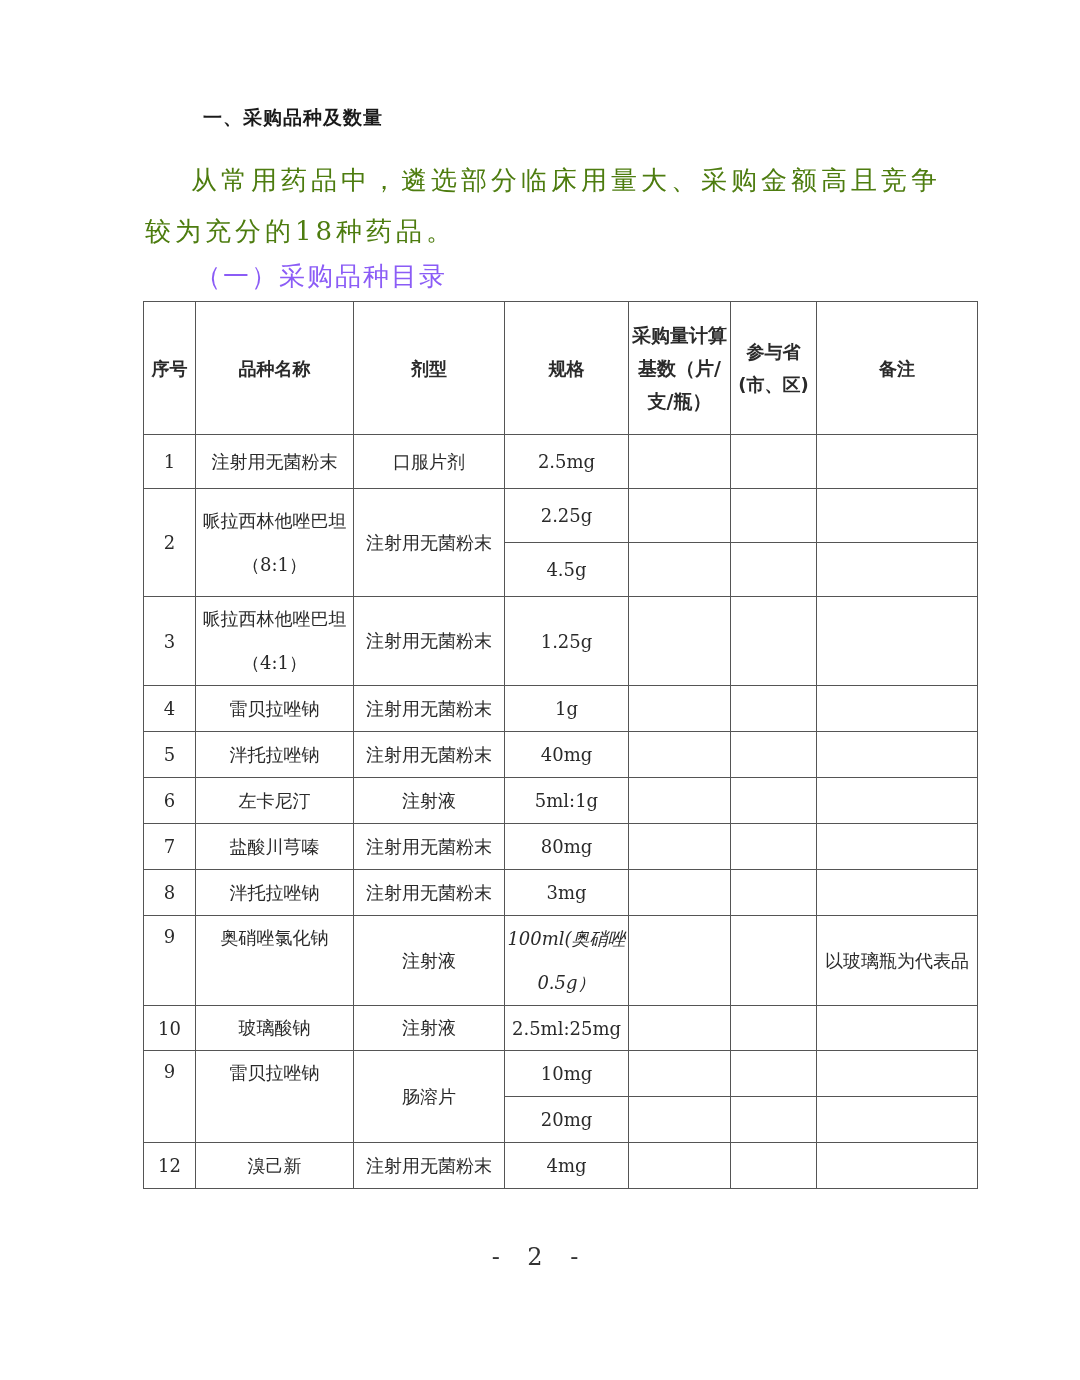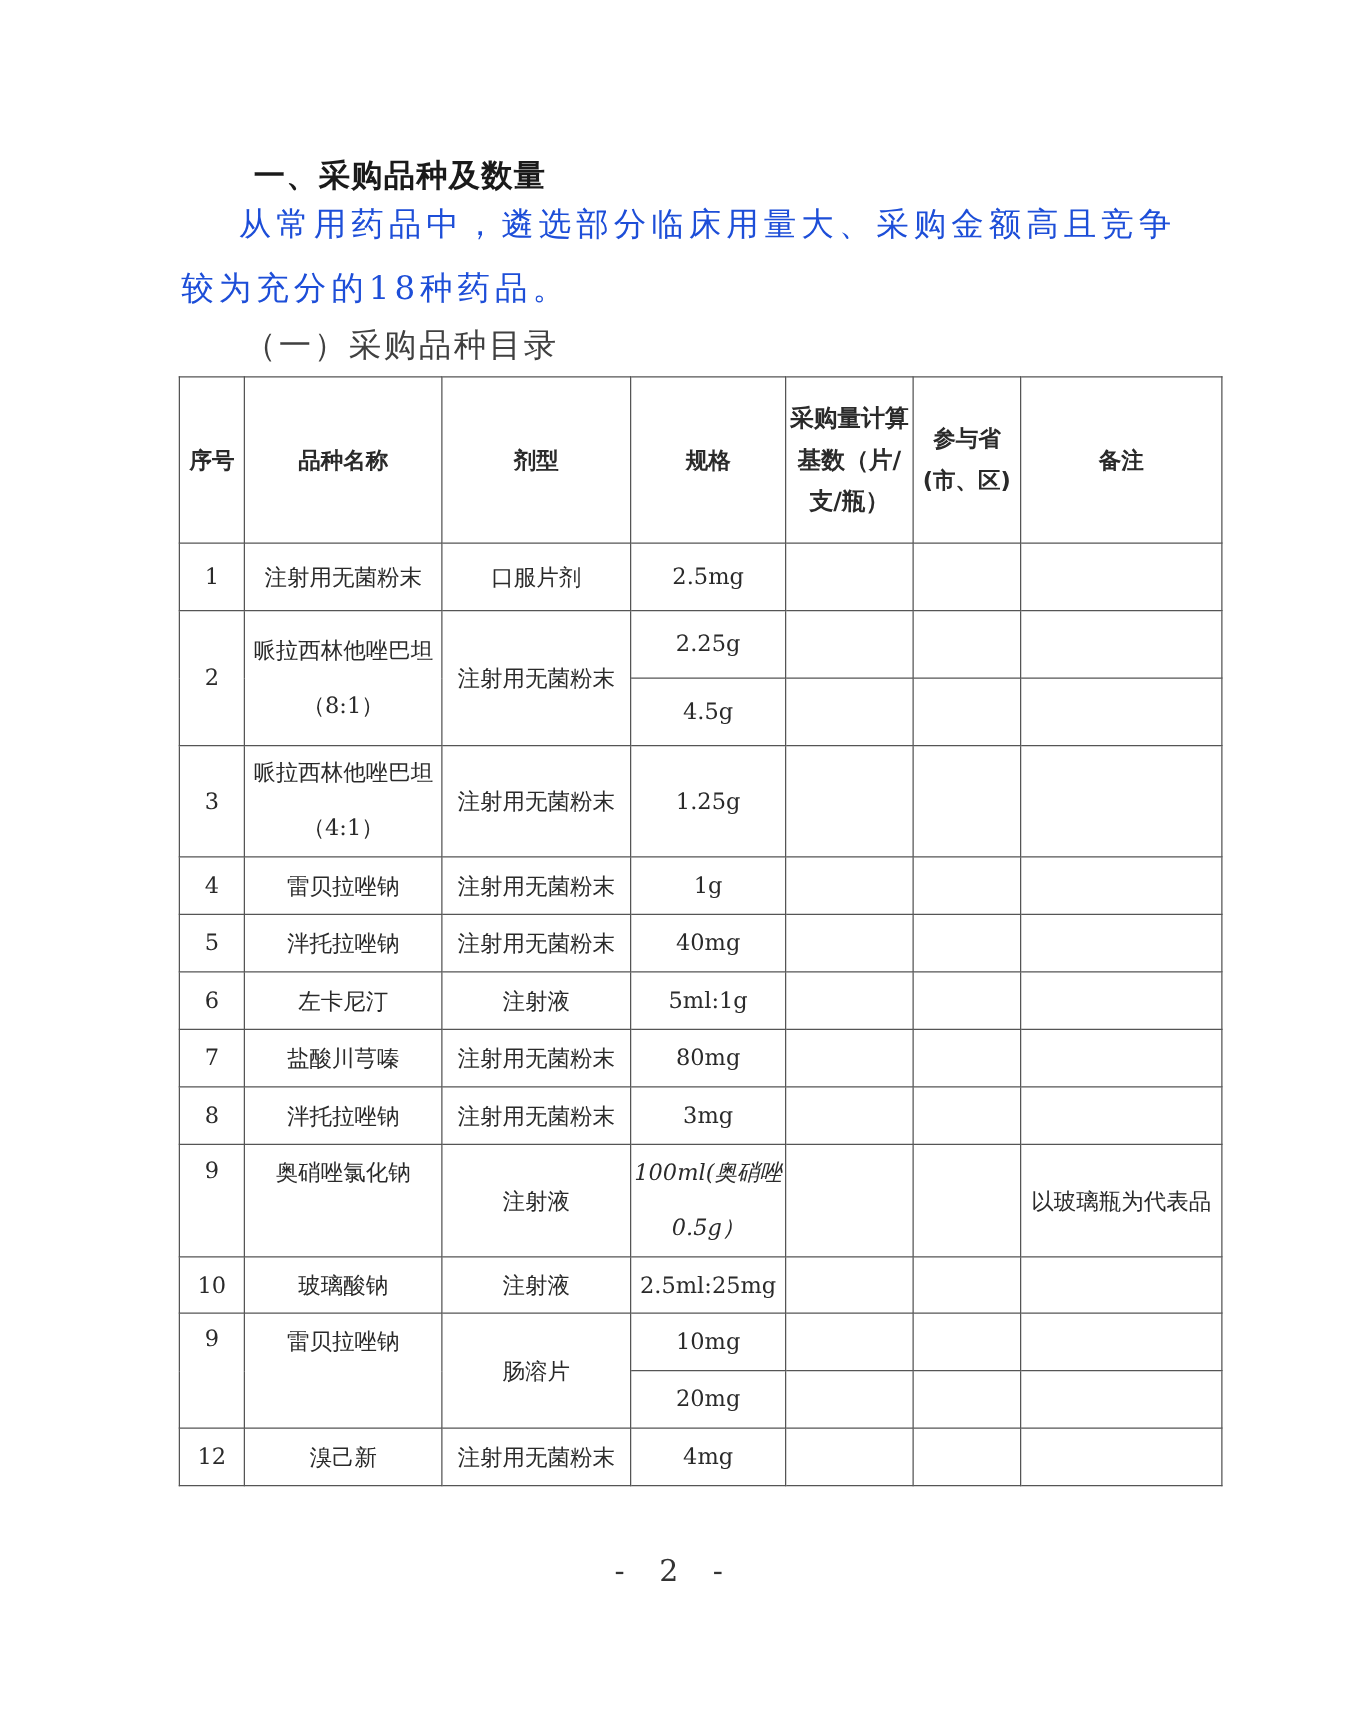--- a/index.html
+++ b/index.html
@@ -1,22 +1,22 @@
 <!DOCTYPE html>
 <html><head>
   <meta charset="utf-8">
   <style>
     html, body { margin: 0; padding: 0; background: #ffffff; }
     body { width: 1080px; height: 1380px; position: relative; overflow: hidden;
            font-family: "DejaVu Serif", "Liberation Serif", serif; color: #222; }
-    .h1 { position: absolute; left: 203px; top: 124px; font-size: 25px; font-weight: bold;
+    .h1 { position: absolute; left: 203px; top: 105px; font-size: 19px; font-weight: bold;
           font-family: "DejaVu Sans", "Liberation Sans", sans-serif; letter-spacing: 1px; color: #1a1a1a; }
     .para { position: absolute; left: 145px; top: 155px; width: 810px; font-size: 26px;
-            line-height: 51px; text-indent: 46px; letter-spacing: 4px; color: #1d4ed8; }
-    .h2 { position: absolute; left: 195px; top: 259px; font-size: 26px; letter-spacing: 2px; color: #404040; }
+            line-height: 51px; text-indent: 46px; letter-spacing: 4px; color: #4d7c0f; }
+    .h2 { position: absolute; left: 195px; top: 259px; font-size: 26px; letter-spacing: 2px; color: #8b5cf6; }
     table.catalog { position: absolute; left: 143px; top: 301px; border-collapse: collapse;
                     table-layout: fixed; width: 834px; font-size: 18px; }
     table.catalog td, table.catalog th { border: 1.5px solid #555; text-align: center;
                     vertical-align: middle; padding: 0 2px; font-weight: normal; color: #2a2a2a; }
     table.catalog th { font-family: "DejaVu Sans", "Liberation Sans", sans-serif; font-size: 18px;
                        line-height: 33px; font-weight: bold; }
     .top { vertical-align: top !important; padding-top: 10px !important; }
     .pagenum { position: absolute; left: 0; width: 1080px; top: 1243px; text-align: center;
                font-size: 24px; letter-spacing: 10px; color: #333; }
   </style>

